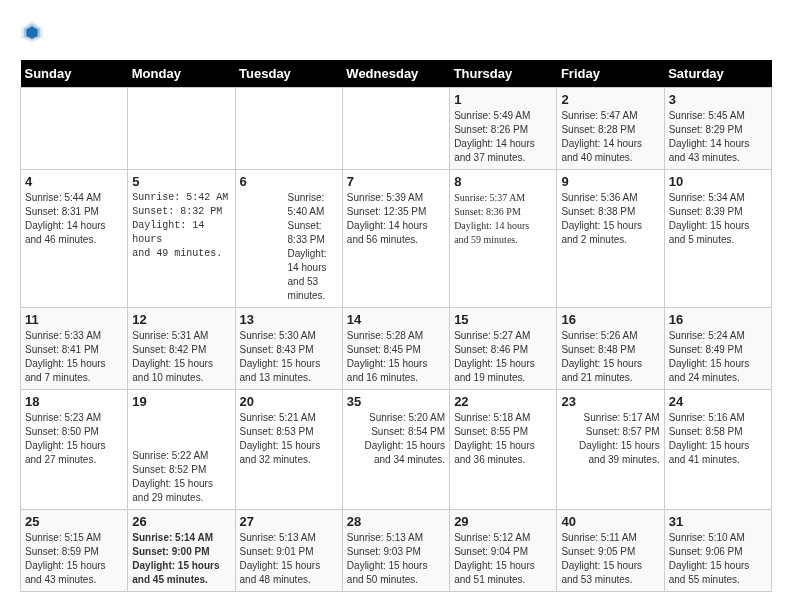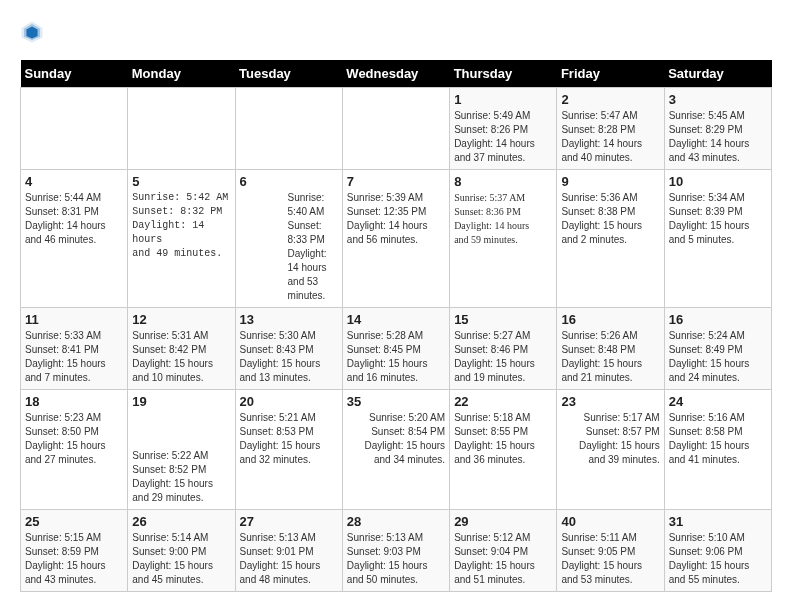--- a/index.html
+++ b/index.html
@@ -293,21 +293,21 @@
       <tr>
         <td>
           <div class="day-number">25</div>
           <div class="day-info" style="white-space: pre-line;">Sunrise: 5:15 AM
 Sunset: 8:59 PM
 Daylight: 15 hours
 and 43 minutes.</div>
         </td>
         <td>
           <div class="day-number">26</div>
-          <div class="day-info" style="white-space: pre-line;">Sunrise: 5:14 AM
+          <div class="day-info" style="white-space: pre-line; font-weight: bold;">Sunrise: 5:14 AM
 Sunset: 9:00 PM
 Daylight: 15 hours
 and 45 minutes.</div>
         </td>
         <td>
           <div class="day-number">27</div>
           <div class="day-info" style="white-space: pre-line;">Sunrise: 5:13 AM
 Sunset: 9:01 PM
 Daylight: 15 hours
 and 48 minutes.</div>

